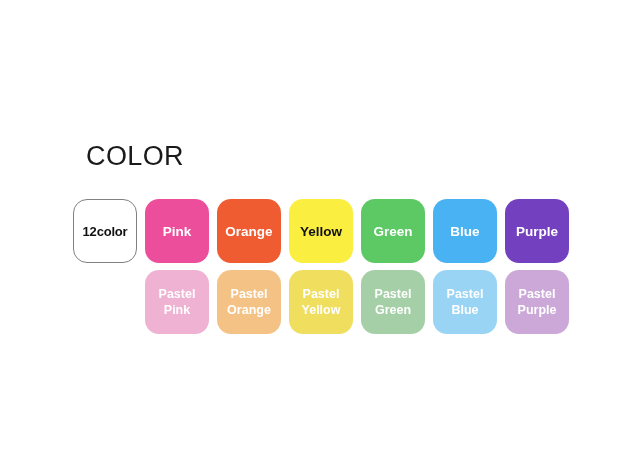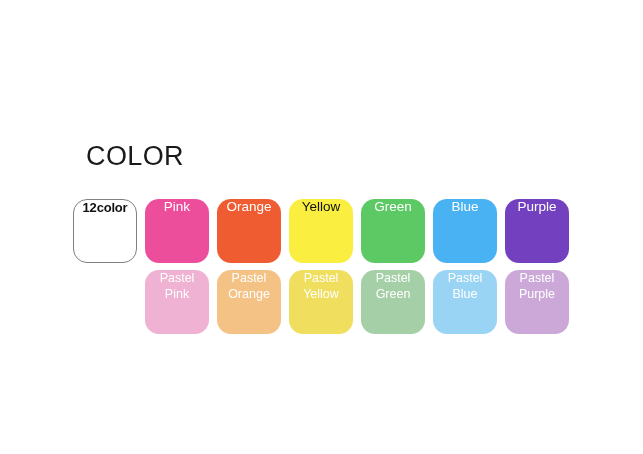--- a/index.html
+++ b/index.html
@@ -43,28 +43,29 @@
     grid-template-columns: repeat(7, 64px);
     grid-template-rows: repeat(2, 64px);
     column-gap: 8px;
     row-gap: 7px;
   }
   .swatch {
     width: 64px;
     height: 64px;
     border-radius: 14px;
     display: flex;
+    align-items: center;
     justify-content: center;
     box-sizing: border-box;
     text-align: center;
     overflow: hidden;
   }
   .swatch-label {
     font-size: 13.5px;
-    font-weight: normal;
+    font-weight: bold;
     line-height: 15px;
     padding: 0 2px;
     white-space: pre-line;
     word-break: keep-all;
   }
   .swatch-label.two-line {
     font-size: 12.5px;
     line-height: 16px;
   }
   .swatch.legend {

